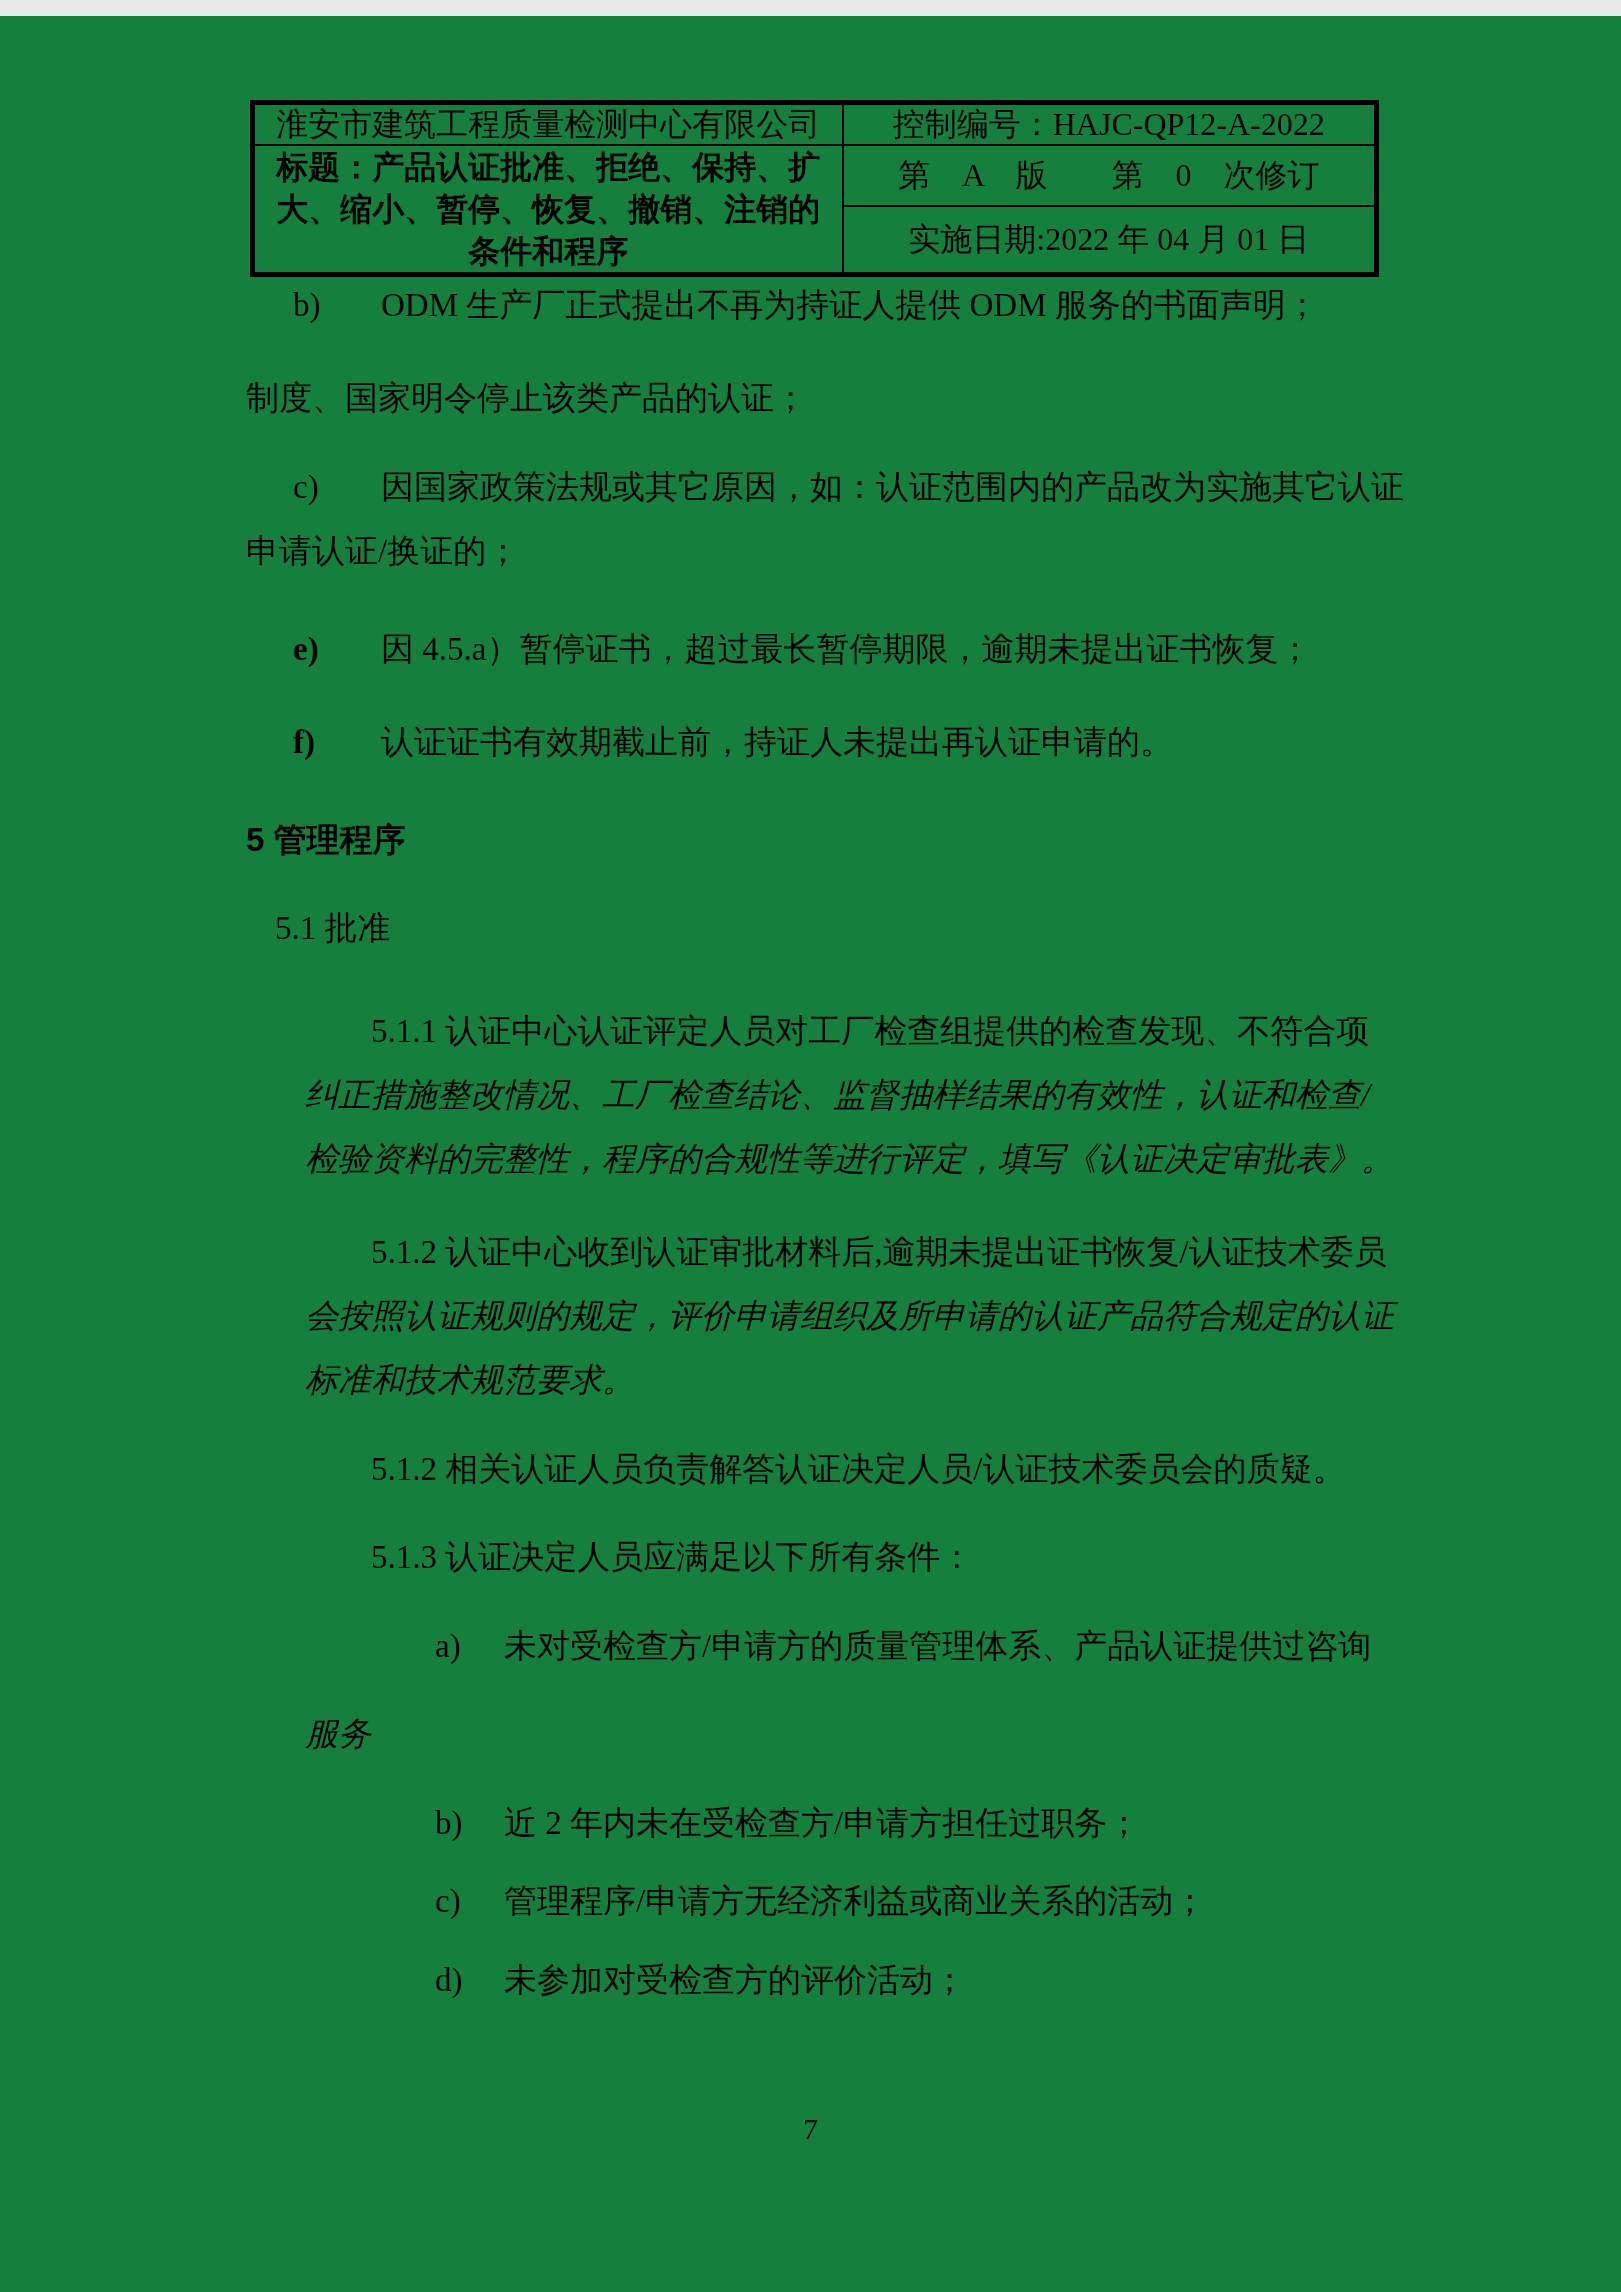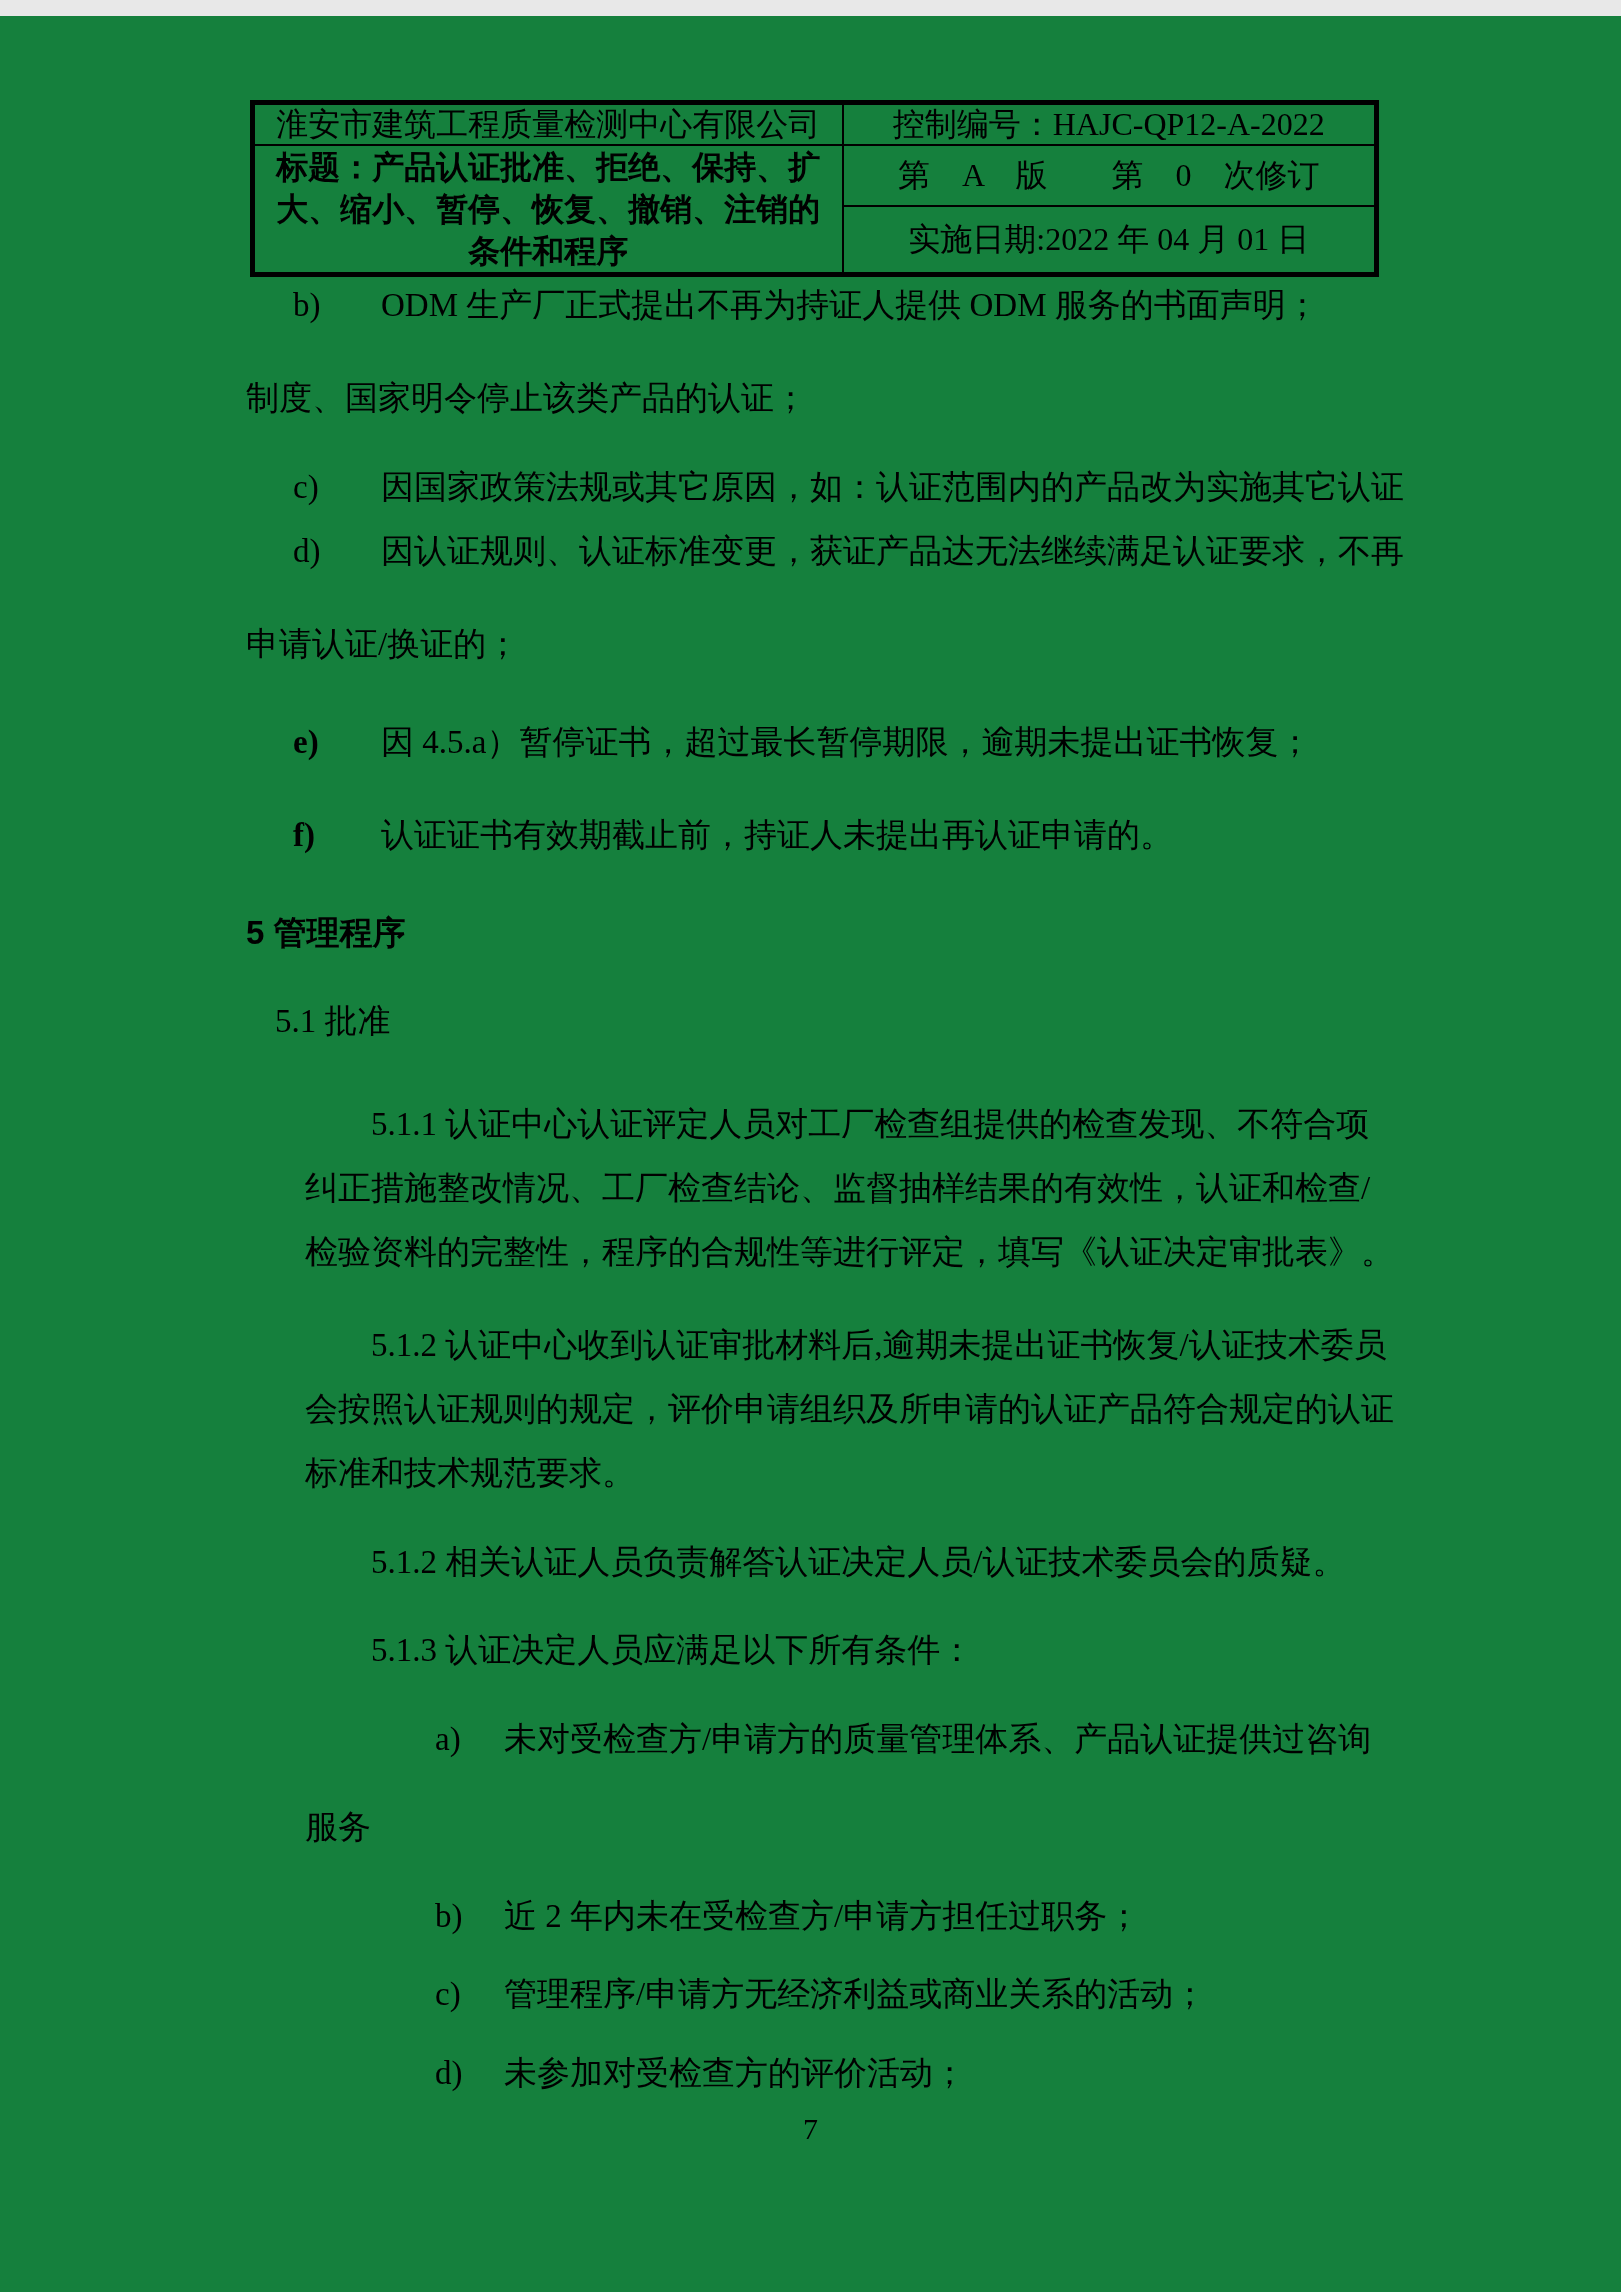--- a/index.html
+++ b/index.html
@@ -51,21 +51,21 @@
   .mk     { display:inline-block; width:88px; }
   .mk-sub { display:inline-block; width:69px; }
   .mk-bold{ font-weight:bold; }
   .heading {
     font-weight:bold;
     font-family:"Liberation Sans","DejaVu Sans",sans-serif;
   }
   .ind-0    { margin-left:0; }
   .ind-1    { margin-left:29px; }
   .ind-item { margin-left:47px; }
-  .ind-cont { margin-left:59px; }
+  .ind-cont { margin-left:59px;font-style:italic; }
   .ind-num  { margin-left:125px; }
   .ind-sub  { margin-left:189px; }
   .mb0  { margin-bottom:0; }
   .mb15 { margin-bottom:14.7px; }
   .mb25 { margin-bottom:24.5px; }
   .mb30 { margin-bottom:29px; }
   .mb35 { margin-bottom:34px; }
   .mb40 { margin-bottom:39px; }
 
   
@@ -112,21 +112,20 @@
   </tbody>
     </table>
 
   <div class="content">
 
     <p class="ln ind-item mb30"><span class="mk">b)</span><span>ODM 生产厂正式提出不再为持证人提供 ODM 服务的书面声明；</span></p>
 
     <p class="ln ind-0 mb25">制度、国家明令停止该类产品的认证；</p>
     <p class="ln ind-item mb0"><span class="mk">c)</span><span>因国家政策法规或其它原因，如：认证范围内的产品改为实施其它认证</span></p>
 
-    <p class="ln ind-item mb30"><span class="mk">d)</span><span>因认证规则、认证标准变更，获证产品达无法继续满足认证要求，不再</span></p>
     <p class="ln ind-0 mb35">申请认证/换证的；</p>
 
     <p class="ln ind-item mb30"><span class="mk mk-bold">e)</span><span>因 4.5.a）暂停证书，超过最长暂停期限，逾期未提出证书恢复；</span></p>
 
     <p class="ln ind-item mb35"><span class="mk mk-bold">f)</span><span>认证证书有效期截止前，持证人未提出再认证申请的。</span></p>
 
     <p class="ln ind-0 heading mb25">5 管理程序</p>
 
     <p class="ln ind-1 mb40">5.1 批准</p>
 

